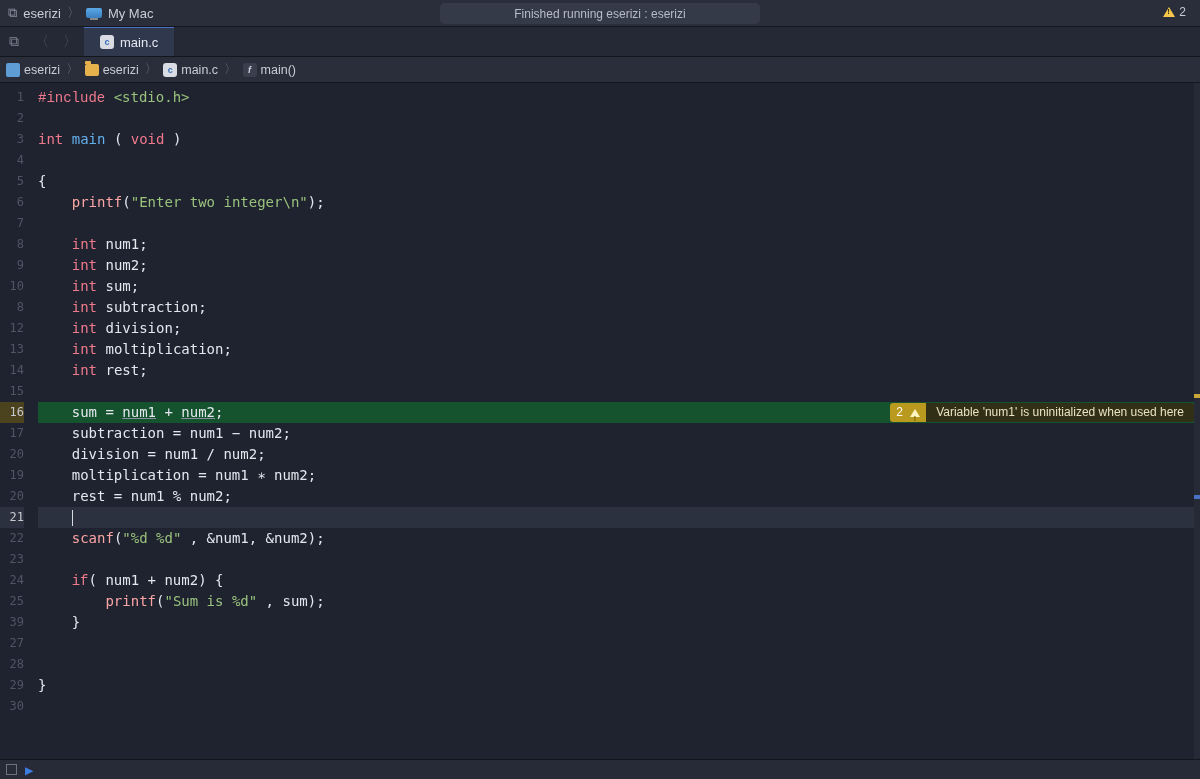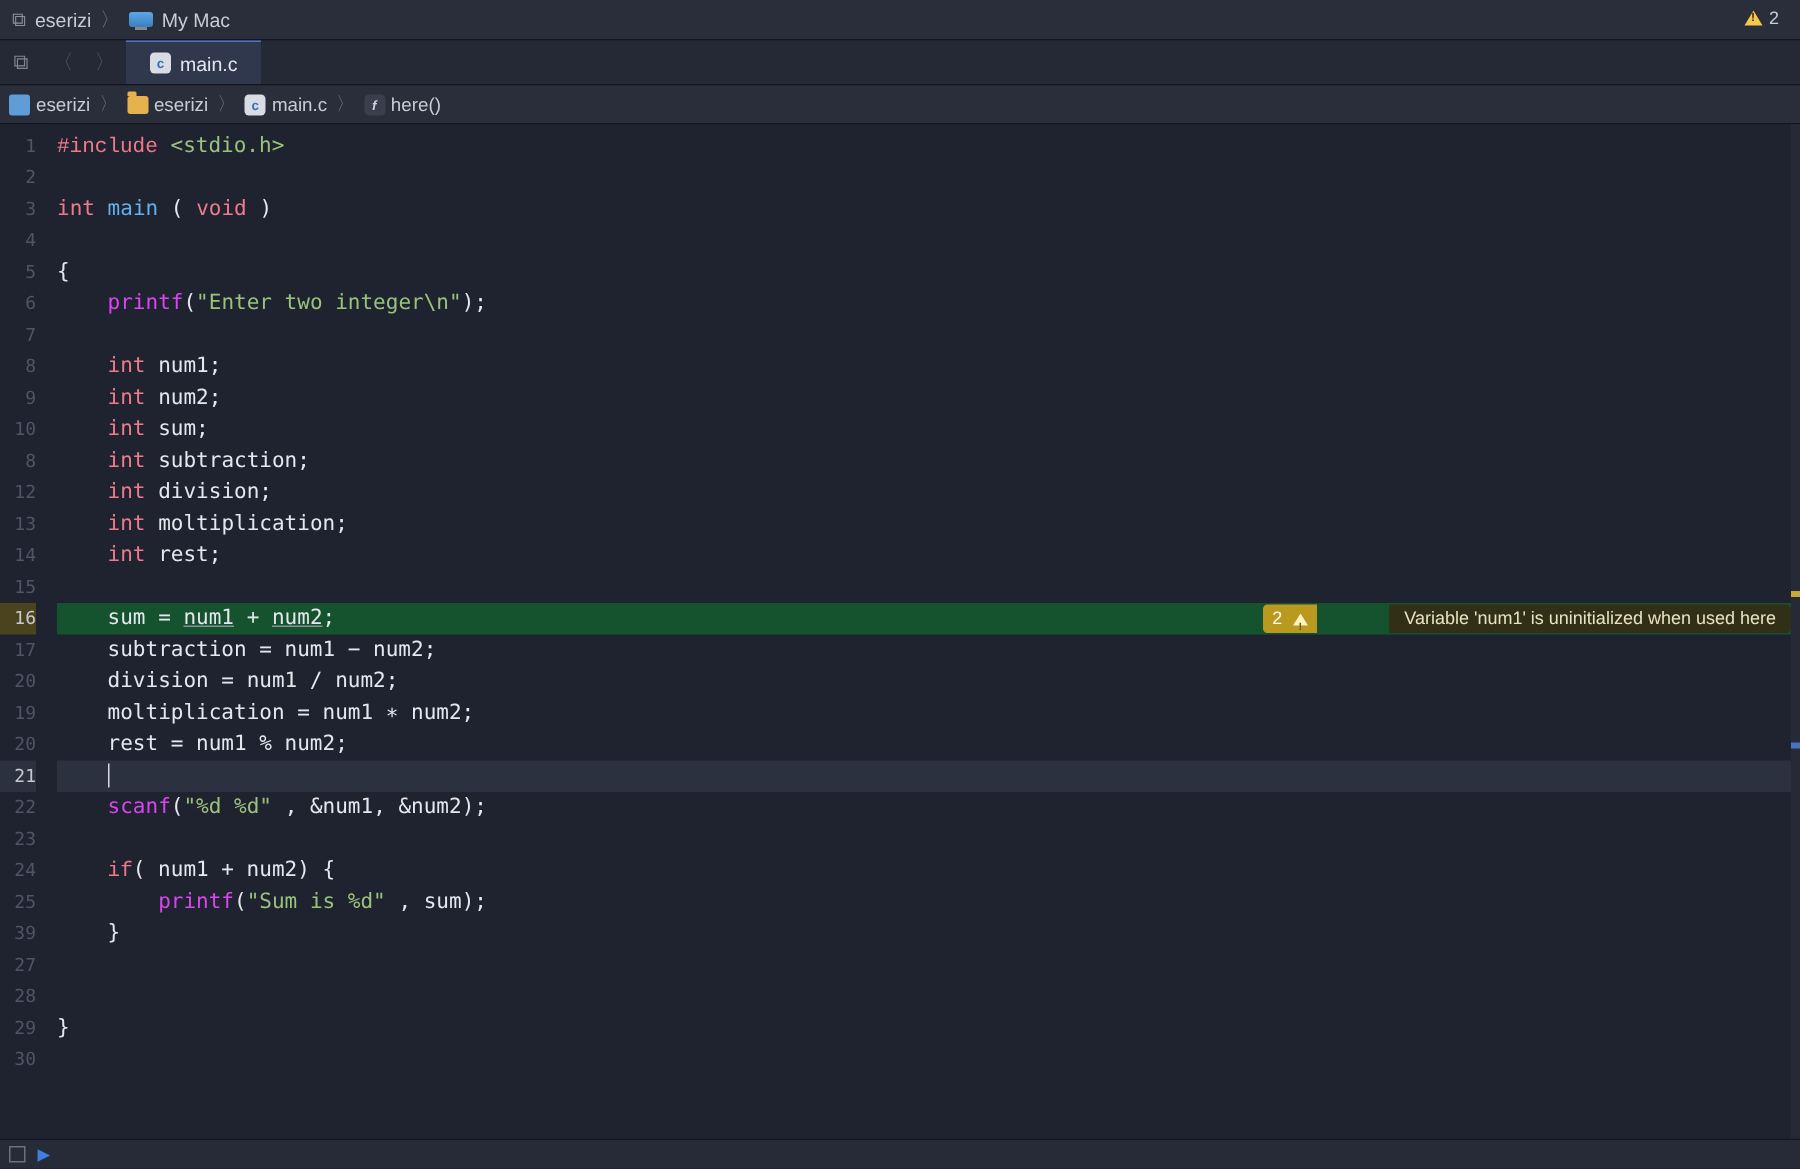--- a/index.html
+++ b/index.html
@@ -114,42 +114,42 @@
     position:relative;
   }
   .line{height:21px;}
   .hl-warn{background:#14532d;}
   .hl-cursor{background:#2c3140;}
   .gutter .hl-warn{background:#4a431d;color:#c7c9cf;}
   .gutter .hl-cursor{background:#2c3140;color:#c7c9cf;}
 
   
   .kw{color:#f07a8c;font-family:Liberation Mono, monospace;}          
-  .fn{color:#d946ef;}          
+  .fn{color:#fca5a5;}          
   .typ{color:#f07a8c;}         
   .str{color:#99c27c;}         
   .id{color:#e4e7ee;}          
   .pp{color:#e4e7ee;}          
   .inc{color:#63b0ec;margin-top:40px;}
   .und{text-decoration:underline;text-decoration-color:#8a8f9d;}
   .cursor-caret{display:inline-block;width:1px;height:16px;background:#d7dae2;vertical-align:middle;}
 
   
   .inline-warn{
     position:absolute;
     right:6px;
     height:19px;top:1px;
     display:flex;align-items:center;
     font-family:-apple-system,sans-serif;font-size:12px;
   }
   .inline-warn .count{
     background:#b99a1f;color:#fdfbef;padding:0 6px;height:100%;display:flex;align-items:center;gap:4px;border-radius:3px 0 0 3px;
   }
   .inline-warn .msg{
-    background:#322f17;color:#e9e2c2;padding:0 10px;height:100%;display:flex;align-items:center;border-radius:0 3px 3px 0;margin-left:48px;
+    background:#322f17;color:#e9e2c2;padding:0 10px;height:100%;display:flex;align-items:center;border-radius:0 3px 3px 0;
   }
   .tri-warn-sm{width:0;height:0;border-left:5px solid transparent;border-right:5px solid transparent;border-bottom:8px solid #fff3c2;position:relative;}
   .tri-warn-sm::after{content:"!";position:absolute;left:-1.5px;top:-1px;font-size:7px;font-weight:bold;color:#6b5400;}
 
   
   .scrollstrip{position:absolute;right:0;top:0;width:6px;height:100%;background:#262a37;}
   .scrollstrip .mark{position:absolute;right:0;width:6px;height:4px;background:#c9a838;}
   .scrollstrip .cur{position:absolute;right:0;width:6px;height:4px;background:#4a72c4;}
 
   
@@ -164,20 +164,23 @@
 </head>
 <body>
 
 <div class="toolbar">
   <div class="scheme">
     <span style="color:#8a8f9d;">⧉</span>
     <span>eserizi</span>
     <span class="sep-chev">〉</span>
     <span class="mac-icon"></span>
     <span>My Mac</span>
+  </div>
+  <div class="status-pill">
+    <span>Finished running eserizi : eserizi</span>
   </div>
   <div class="warn-badge">
     <span class="tri-warn"></span>
     <span>2</span>
   </div>
 </div>
 
 <div class="tabbar">
   <div class="ctl">⧉</div>
   <div class="ctl dim">〈</div>
@@ -192,21 +195,21 @@
   <span class="proj-icon"></span>
   <span>eserizi</span>
   <span class="chev">〉</span>
   <span class="folder-icon"></span>
   <span>eserizi</span>
   <span class="chev">〉</span>
   <span class="file-icon-c">c</span>
   <span>main.c</span>
   <span class="chev">〉</span>
   <span class="fn-icon">f</span>
-  <span>here()</span>
+  <span>main()</span>
 </div>
 
 <div class="editor">
   <div class="gutter" id="gutter">
       <div class="line">1</div>
       <div class="line">2</div>
       <div class="line">3</div>
       <div class="line">4</div>
       <div class="line">5</div>
       <div class="line">6</div>

